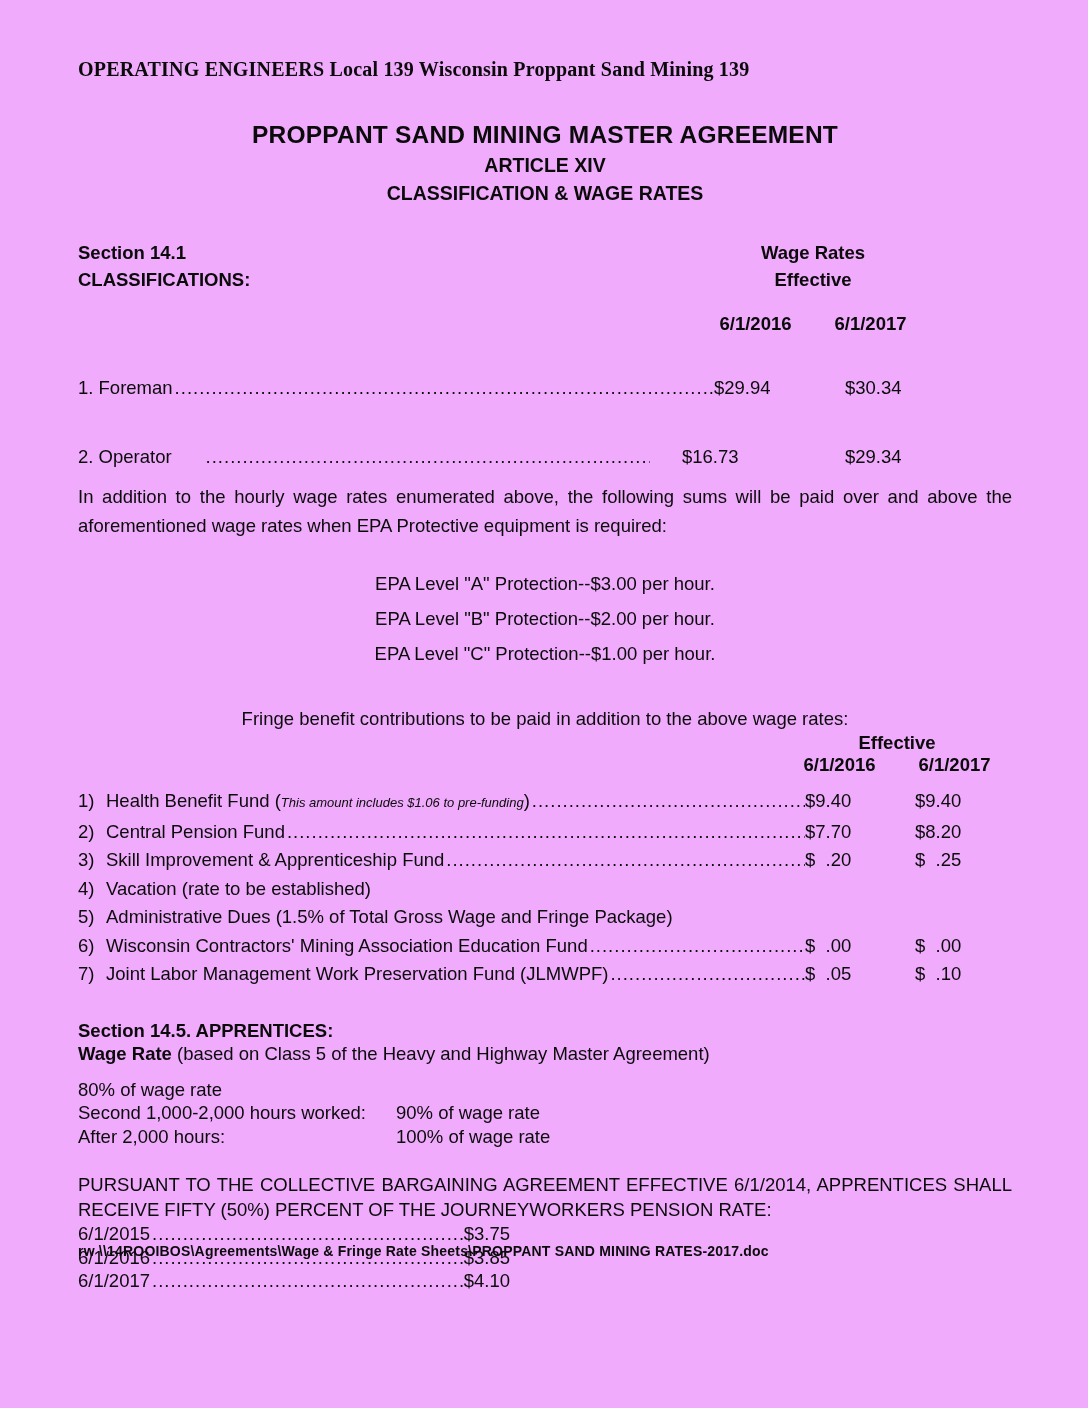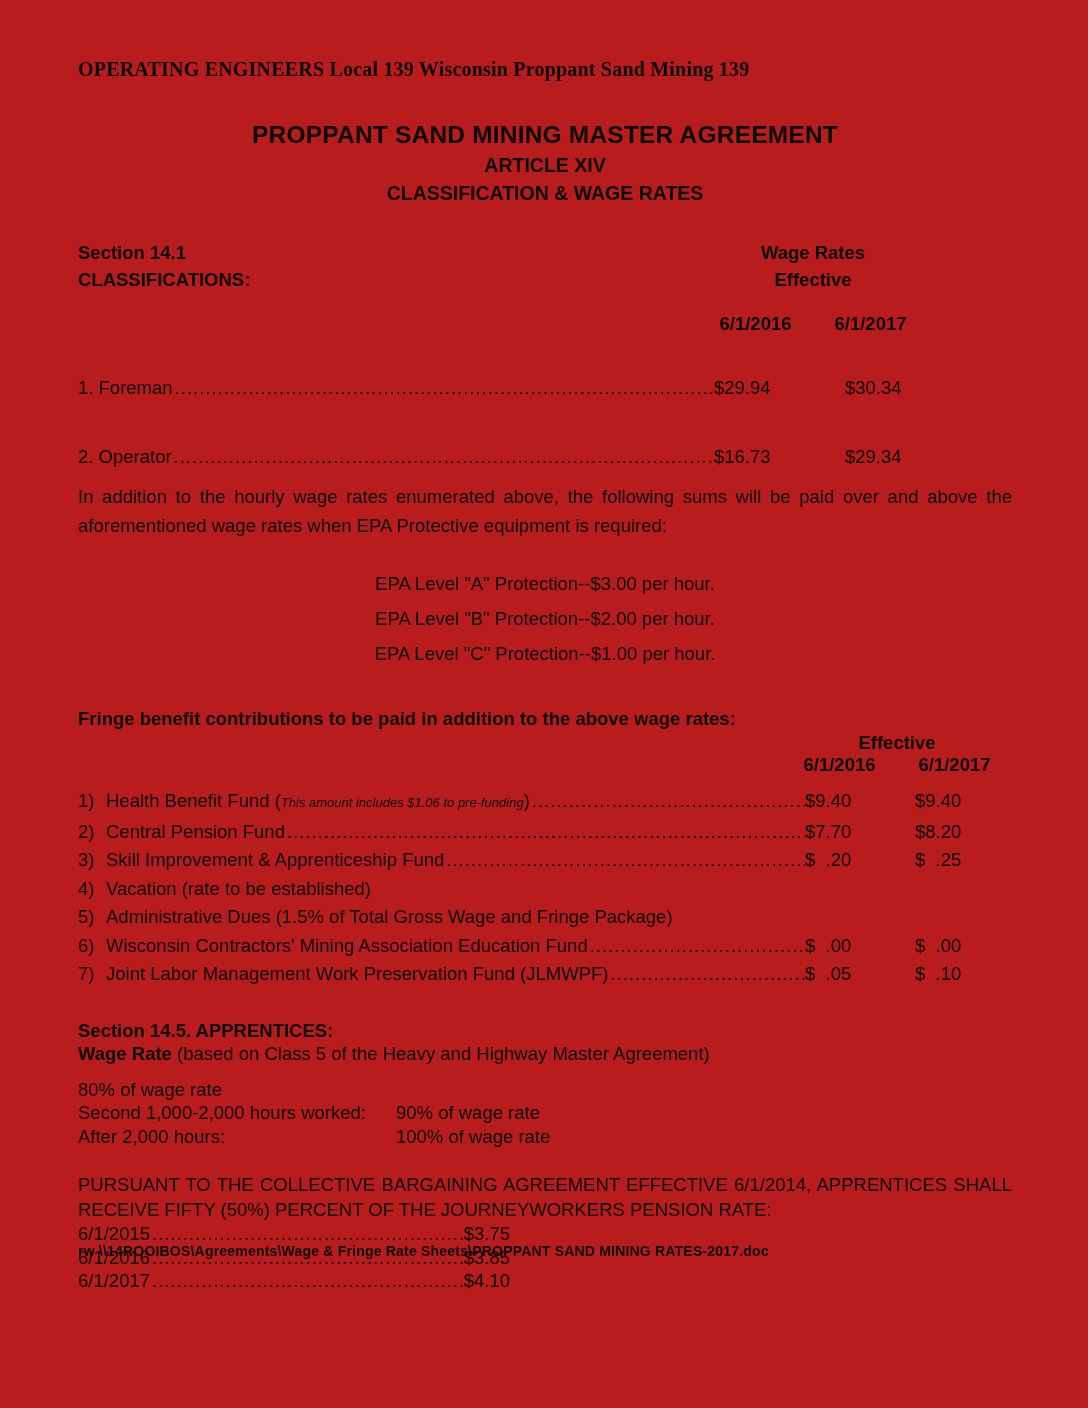--- a/index.html
+++ b/index.html
@@ -3,21 +3,21 @@
 <meta charset="utf-8">
 <style>
   html,body { margin:0; padding:0; background:#ffffff; }
   body {
     width:1088px; height:1408px; overflow:hidden;
     color:#0b0b0b;
     font-family:"Liberation Sans", sans-serif;
     font-size:18.5px;
     -webkit-font-smoothing:antialiased;
   }
-  .page { position:relative; width:1088px; height:1408px; background:#b91c1c; }
+  .page { position:relative; width:1088px; height:1408px; background:#f0abfc; }
   .content { padding:58px 76px 0 78px; }
 
   .doc-header {
     font-family:"Liberation Serif", serif;
     font-size:20px; font-weight:700; letter-spacing:0.2px;
   }
 
   .title-block { margin-top:40px; text-align:center; }
   .title  { font-weight:700; font-size:24.5px; letter-spacing:0.2px; }
   .subtitle { font-weight:700; font-size:19.5px; margin-top:5px; }
@@ -33,28 +33,28 @@
 
   
   .leader-row { display:flex; align-items:baseline; }
   .dots { flex:1; overflow:hidden; white-space:nowrap; letter-spacing:1px; padding:0 2px; }
   .val { white-space:pre; }
 
   .wage-row { padding-right:100px; }
   .wage-row .v1 { width:131px; }
   .wage-row .v2 { width:67px; }
   .wage-row-1 { margin-top:42px; }
-  .wage-row-2 { margin-top:47px; }
+  .wage-row-2 { margin-top:47px;gap:32px; }
 
   .para { margin-top:14px; line-height:29px; text-align:justify; }
 
   .epa-block { margin-top:26px; text-align:center; }
   .epa-line { line-height:35px; }
 
-  .fringe-head { margin-top:37px; font-weight:700; }
+  .fringe-head { margin-top:37px; font-weight:400;text-align:center; }
   .fringe-effective { width:230px; margin-left:auto; text-align:center; font-weight:700; line-height:22px; margin-top:2px; }
   .fringe-dates { width:230px; margin-left:auto; display:flex; font-weight:700; }
   .fringe-dates span { width:115px; text-align:center; }
 
   .fringe-list { margin-top:11px; }
   .fringe-row { padding-right:27px; line-height:28.5px; }
   .fringe-row .num { width:28px; flex:none; }
   .fringe-row .v1 { width:110px; }
   .fringe-row .v2 { width:70px; }
   .fringe-row .italic { font-style:italic; font-size:13px; }

